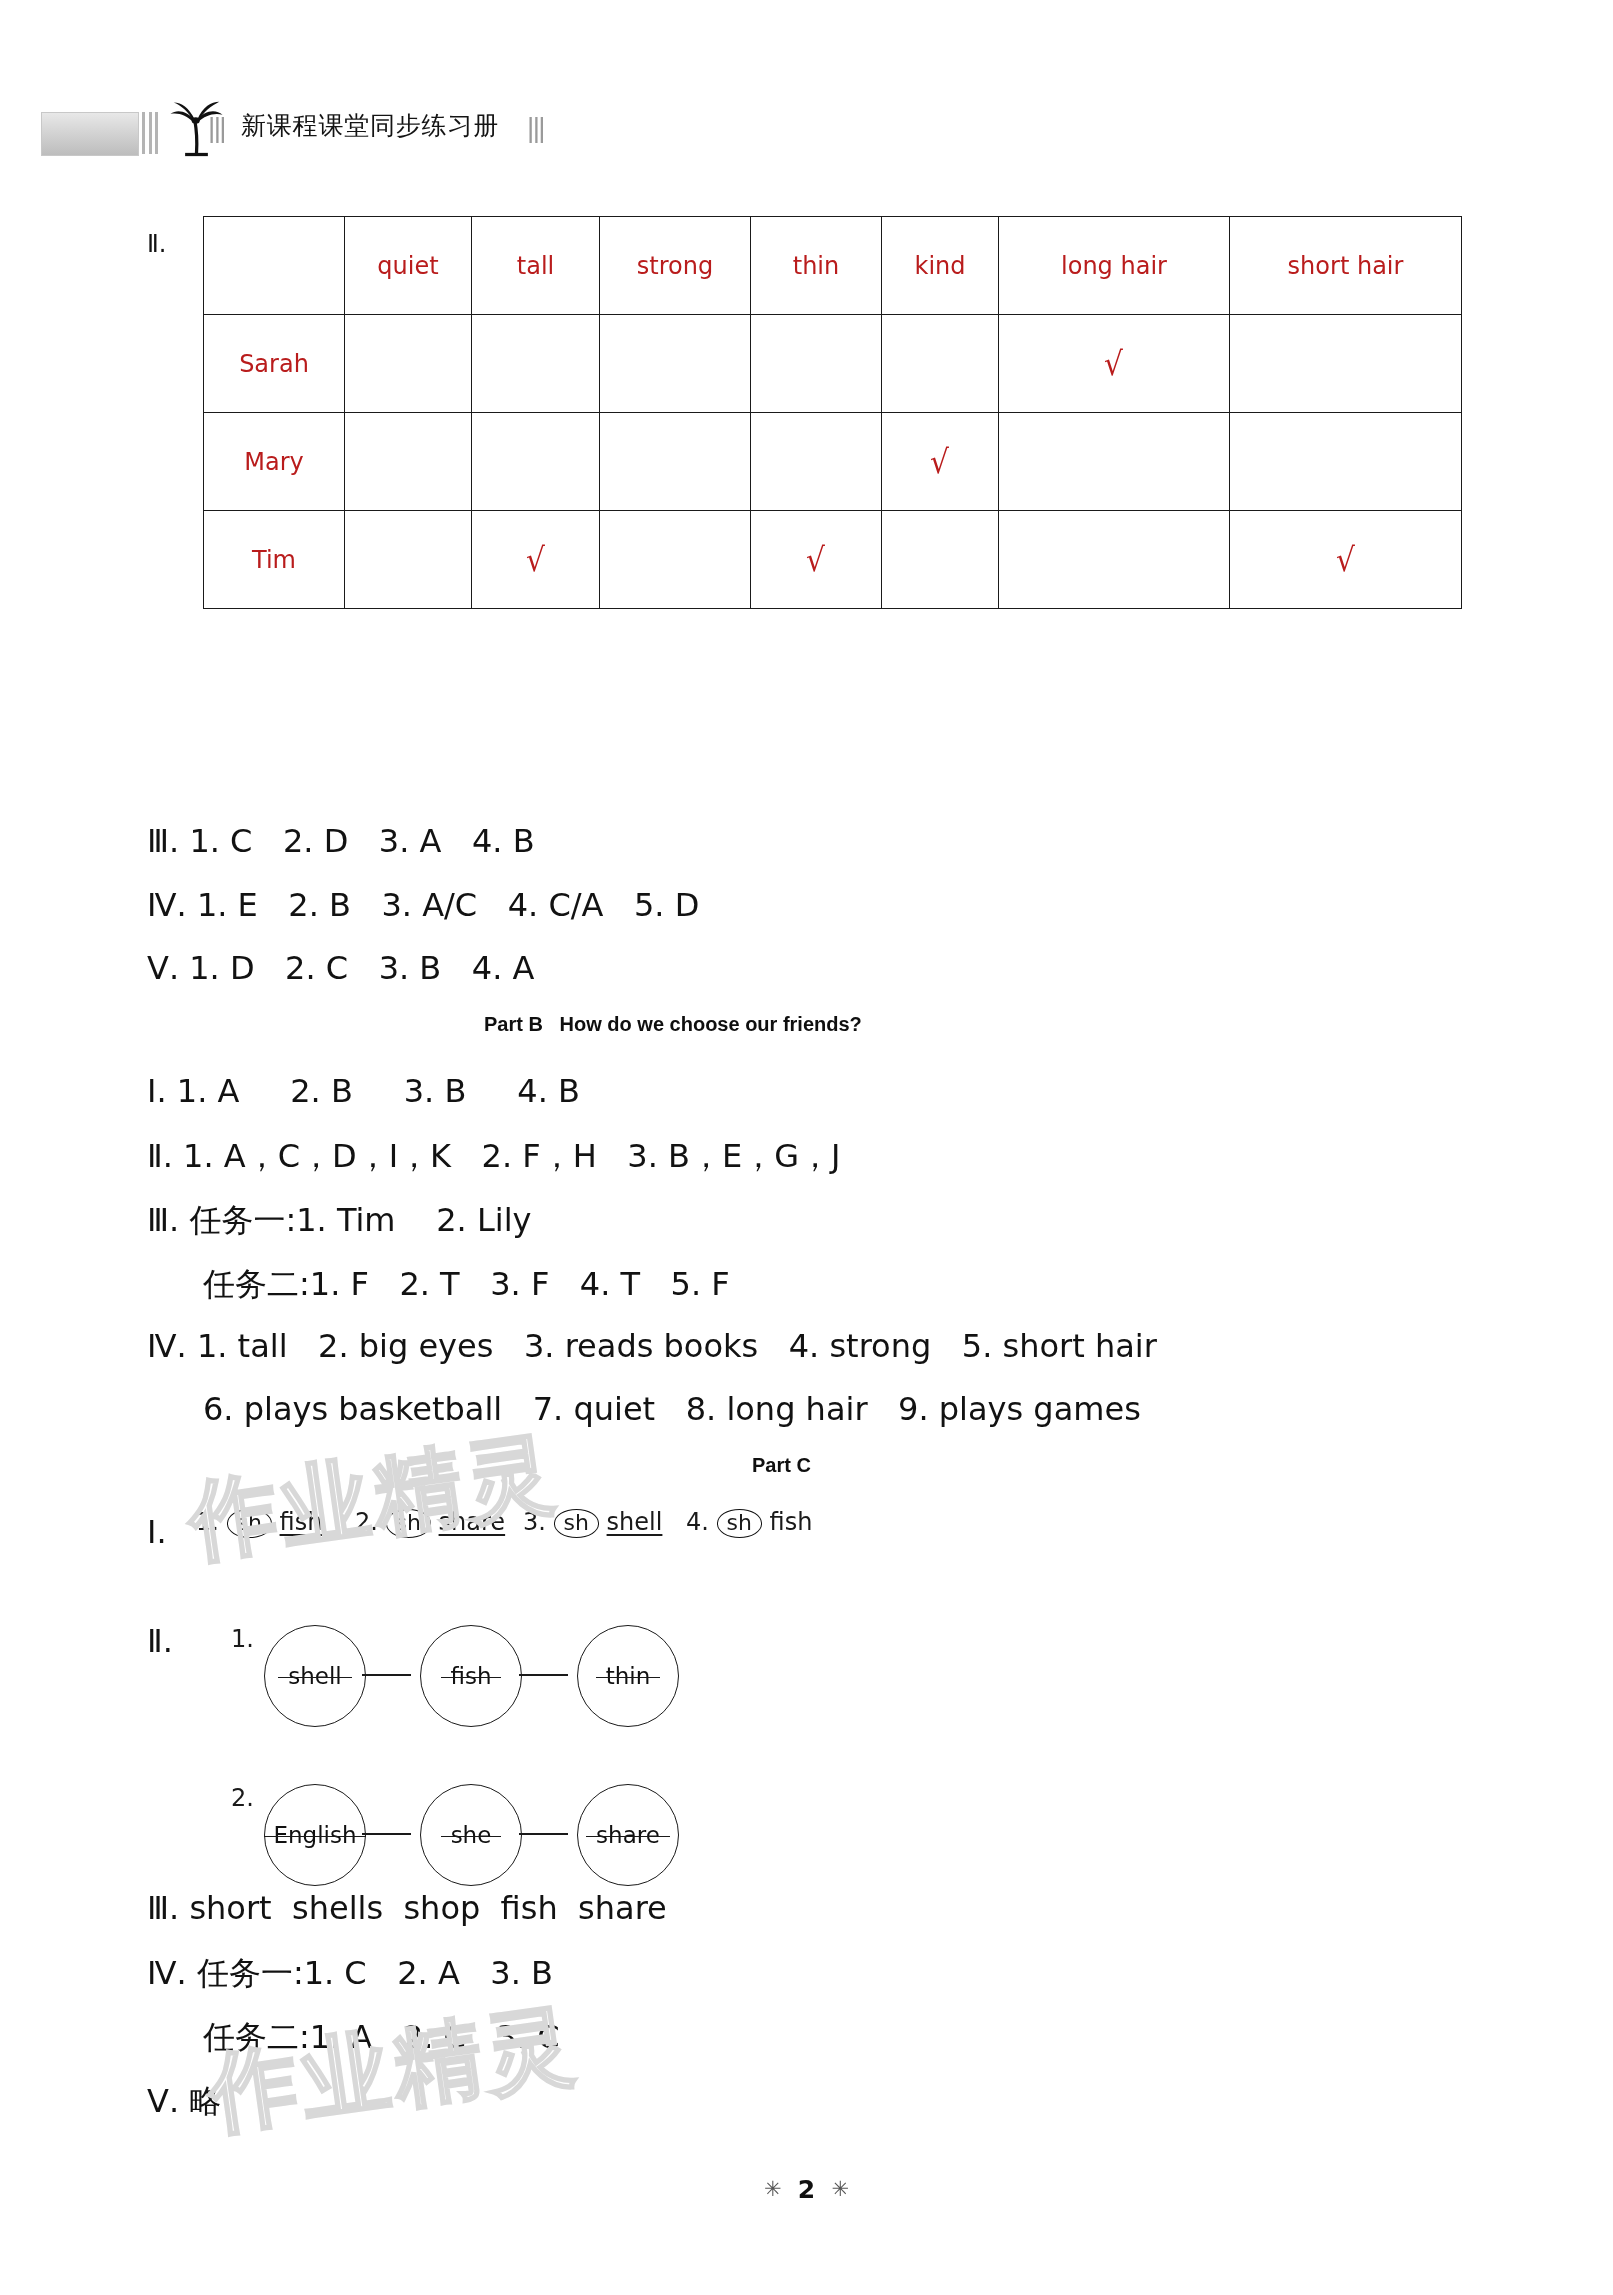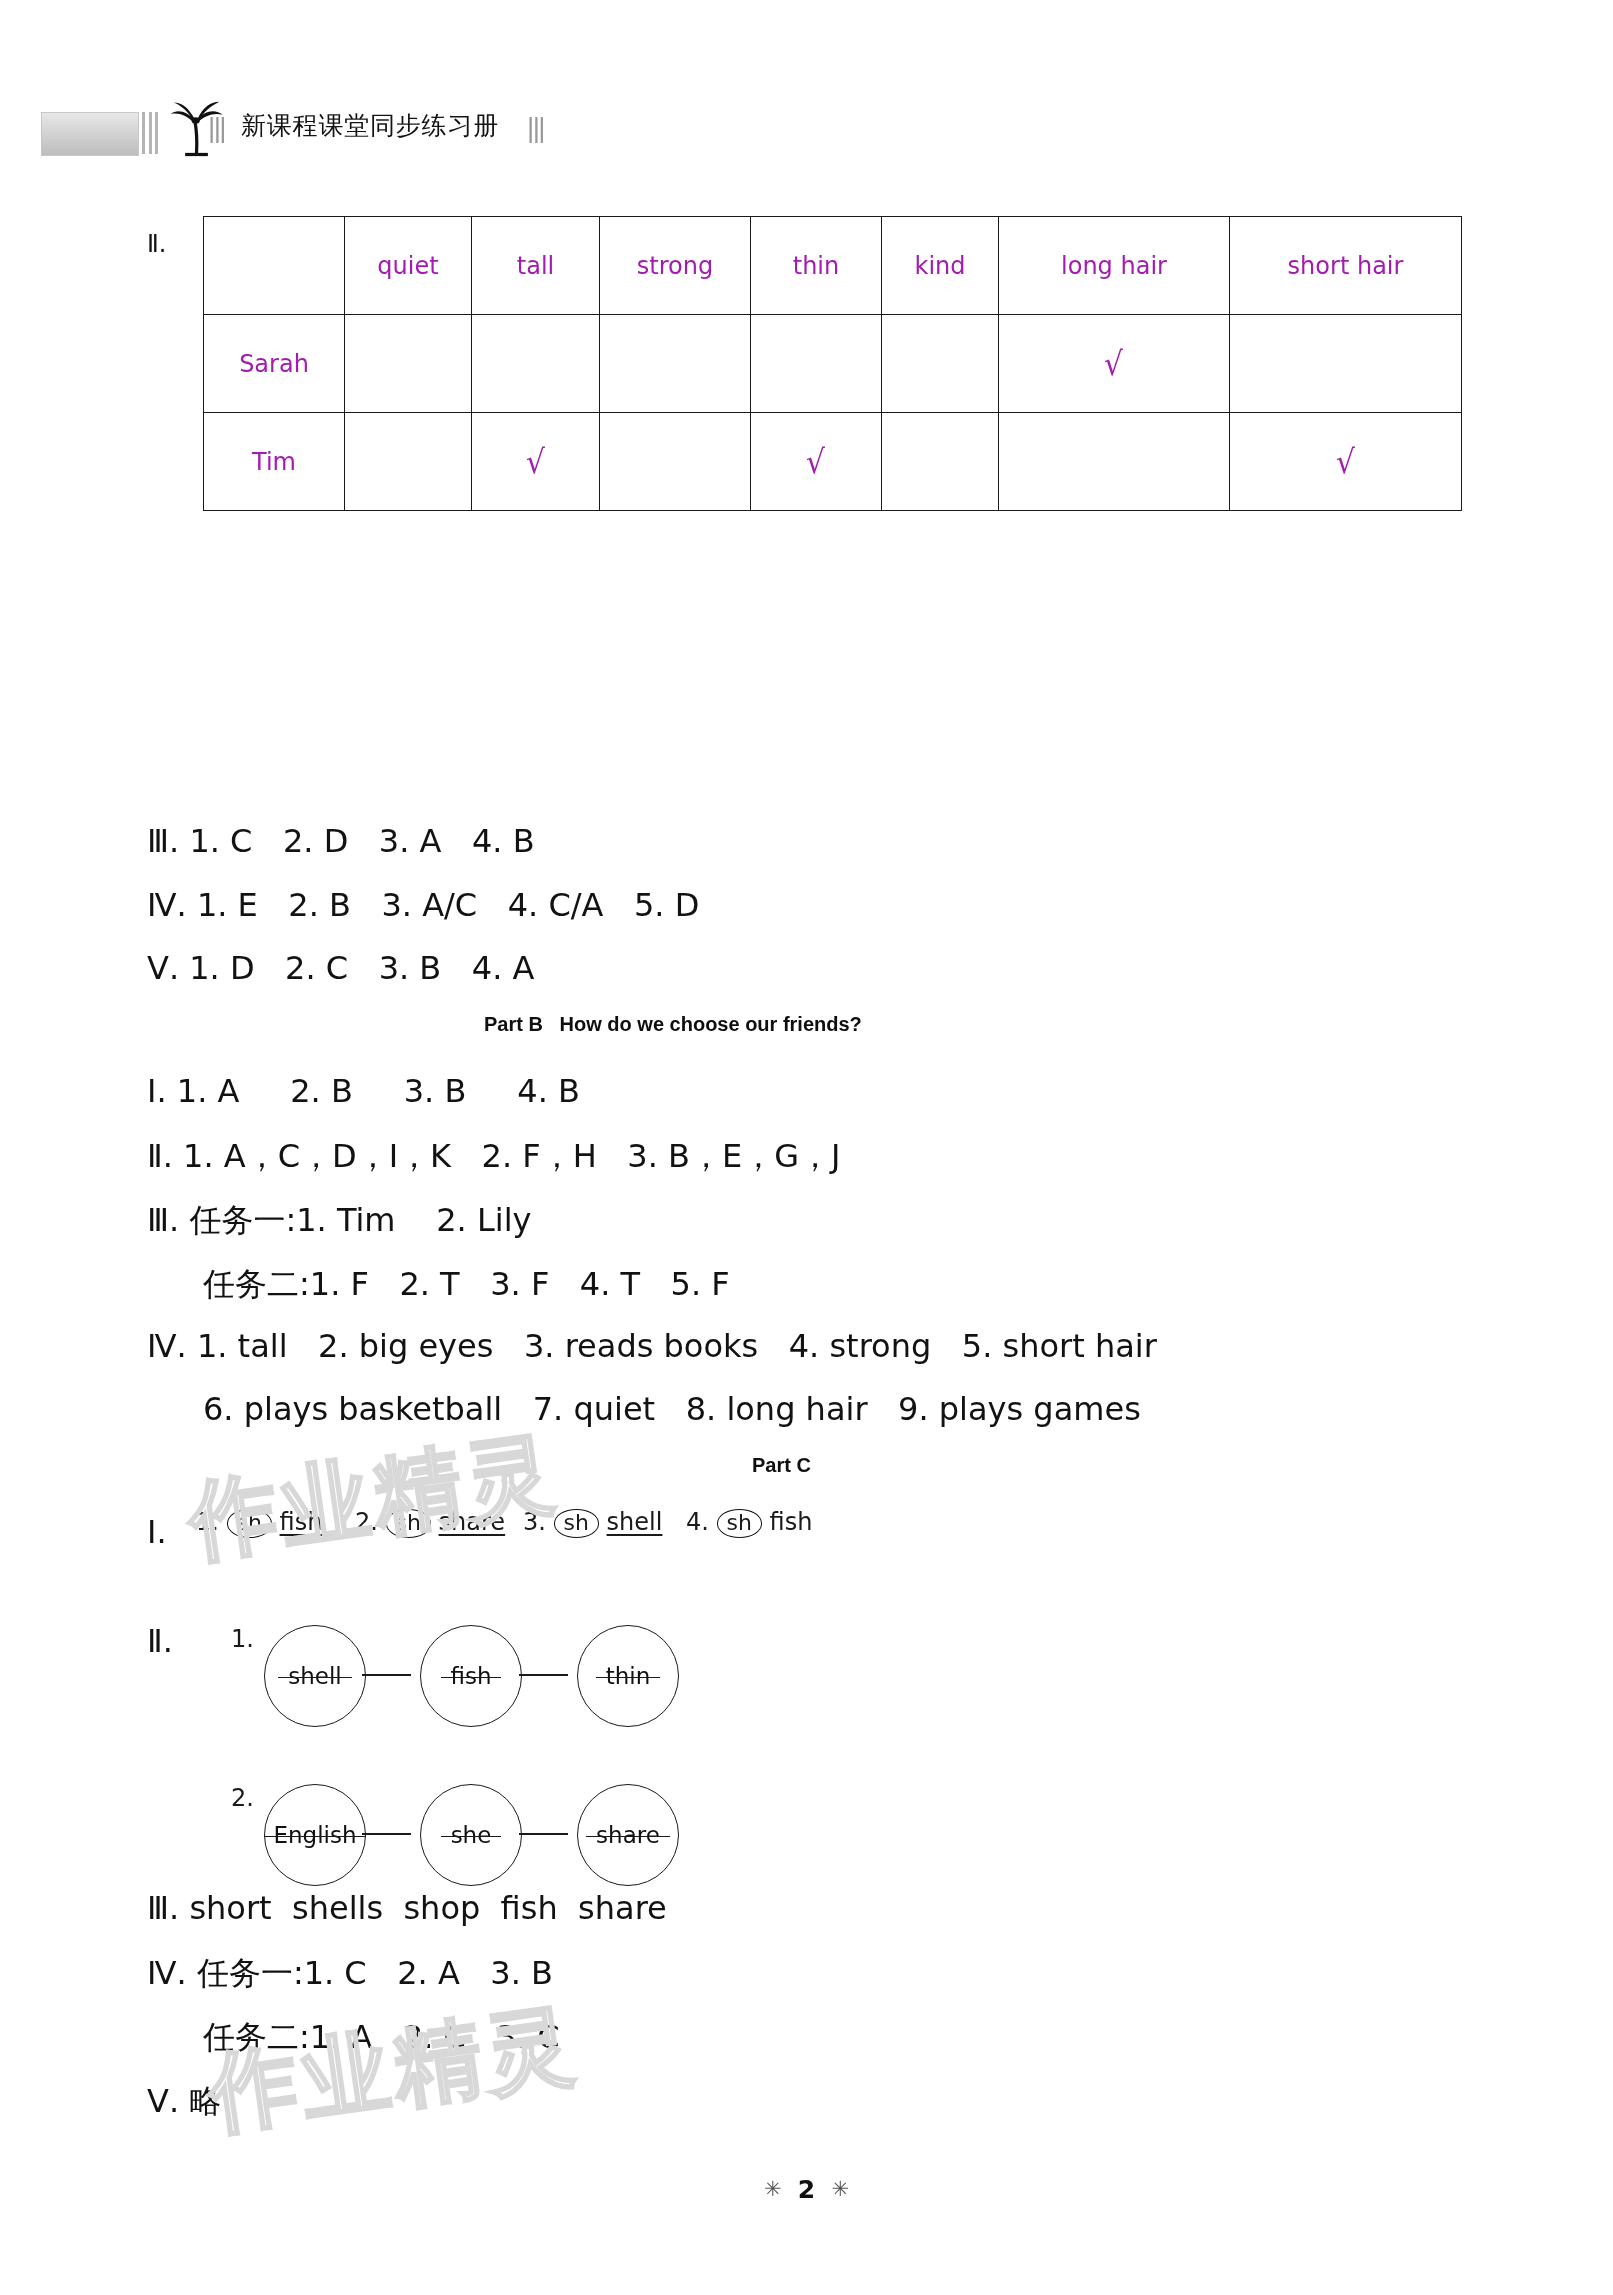--- a/index.html
+++ b/index.html
@@ -101,21 +101,21 @@
     width: 1258px;
     table-layout: fixed;
   }
   table.grid td {
     border: 1.6px solid #1a1a1a;
     height: 95px;
     text-align: center;
     vertical-align: middle;
     font-size: 24px;
     font-family: "DejaVu Sans", sans-serif;
-    color: #a21caf;
+    color: #b91c1c;
   }
   .tick {
     font-size: 33px;
     line-height: 1;
     display: inline-block;
     transform: scaleX(0.9);
     font-family: "DejaVu Sans", sans-serif;
   }
 
   
@@ -262,20 +262,30 @@
           <td>Sarah</td>
           <td></td>
           <td></td>
           <td></td>
           <td></td>
           <td></td>
           <td><span class="tick">√</span></td>
           <td></td>
         </tr>
         <tr>
+          <td>Mary</td>
+          <td></td>
+          <td></td>
+          <td></td>
+          <td></td>
+          <td><span class="tick">√</span></td>
+          <td></td>
+          <td></td>
+        </tr>
+        <tr>
           <td>Tim</td>
           <td></td>
           <td><span class="tick">√</span></td>
           <td></td>
           <td><span class="tick">√</span></td>
           <td></td>
           <td></td>
           <td><span class="tick">√</span></td>
         </tr>
       </tbody>

